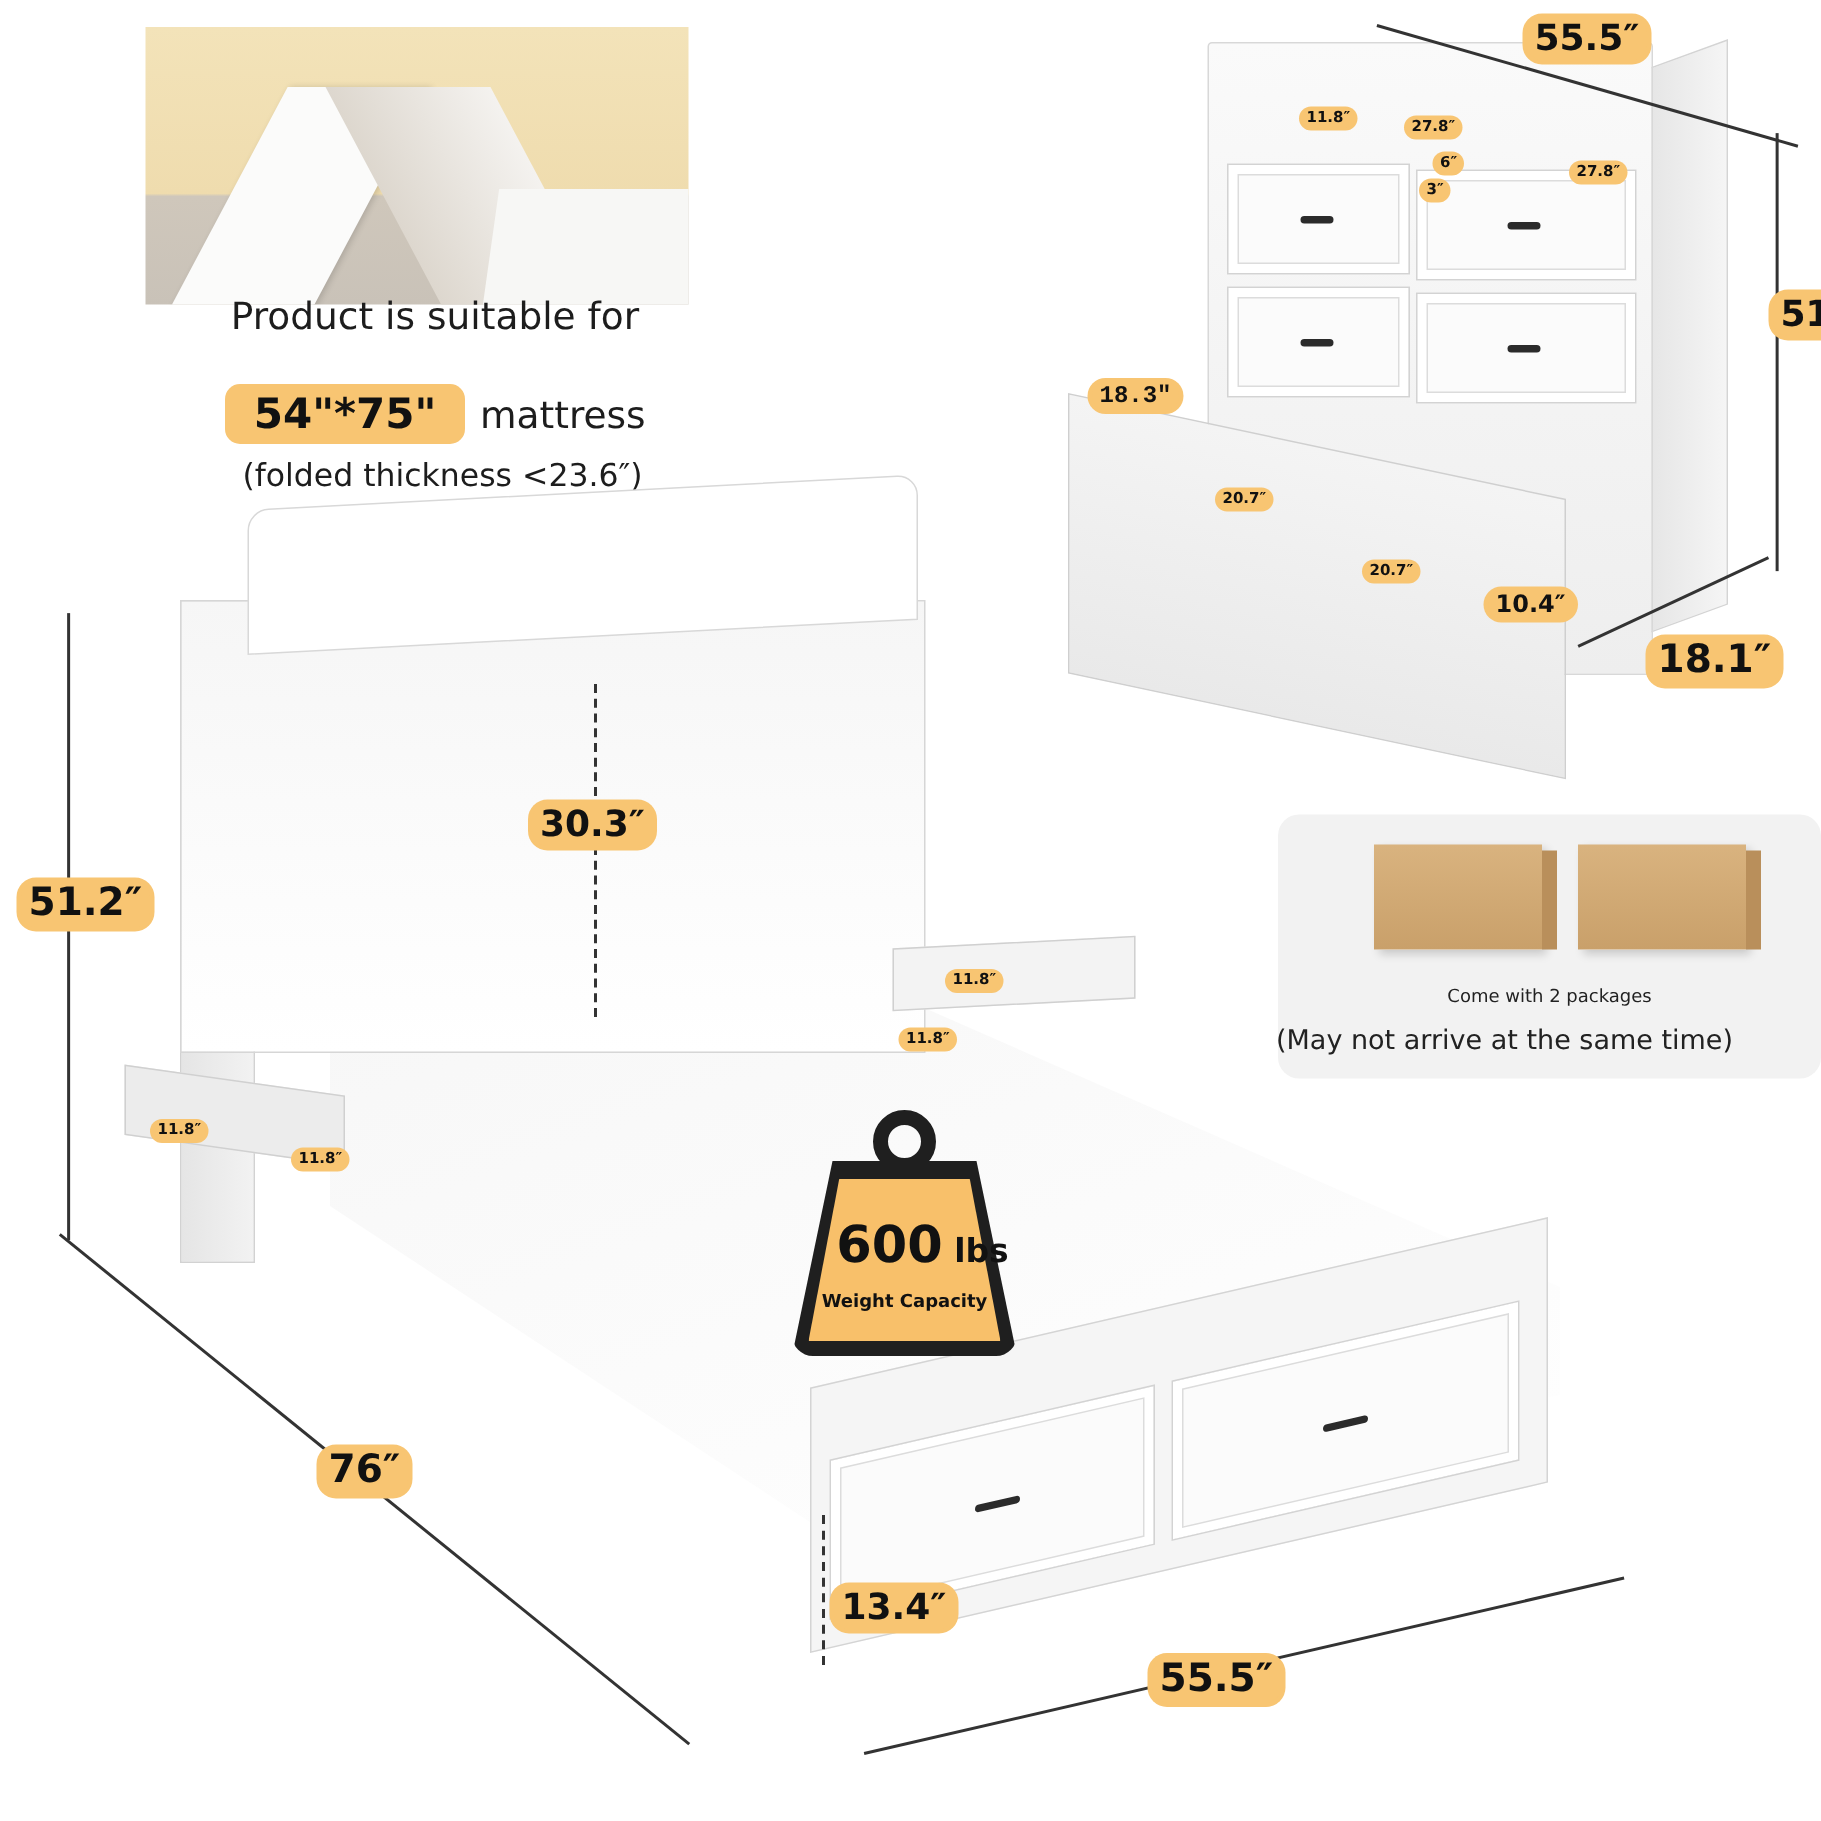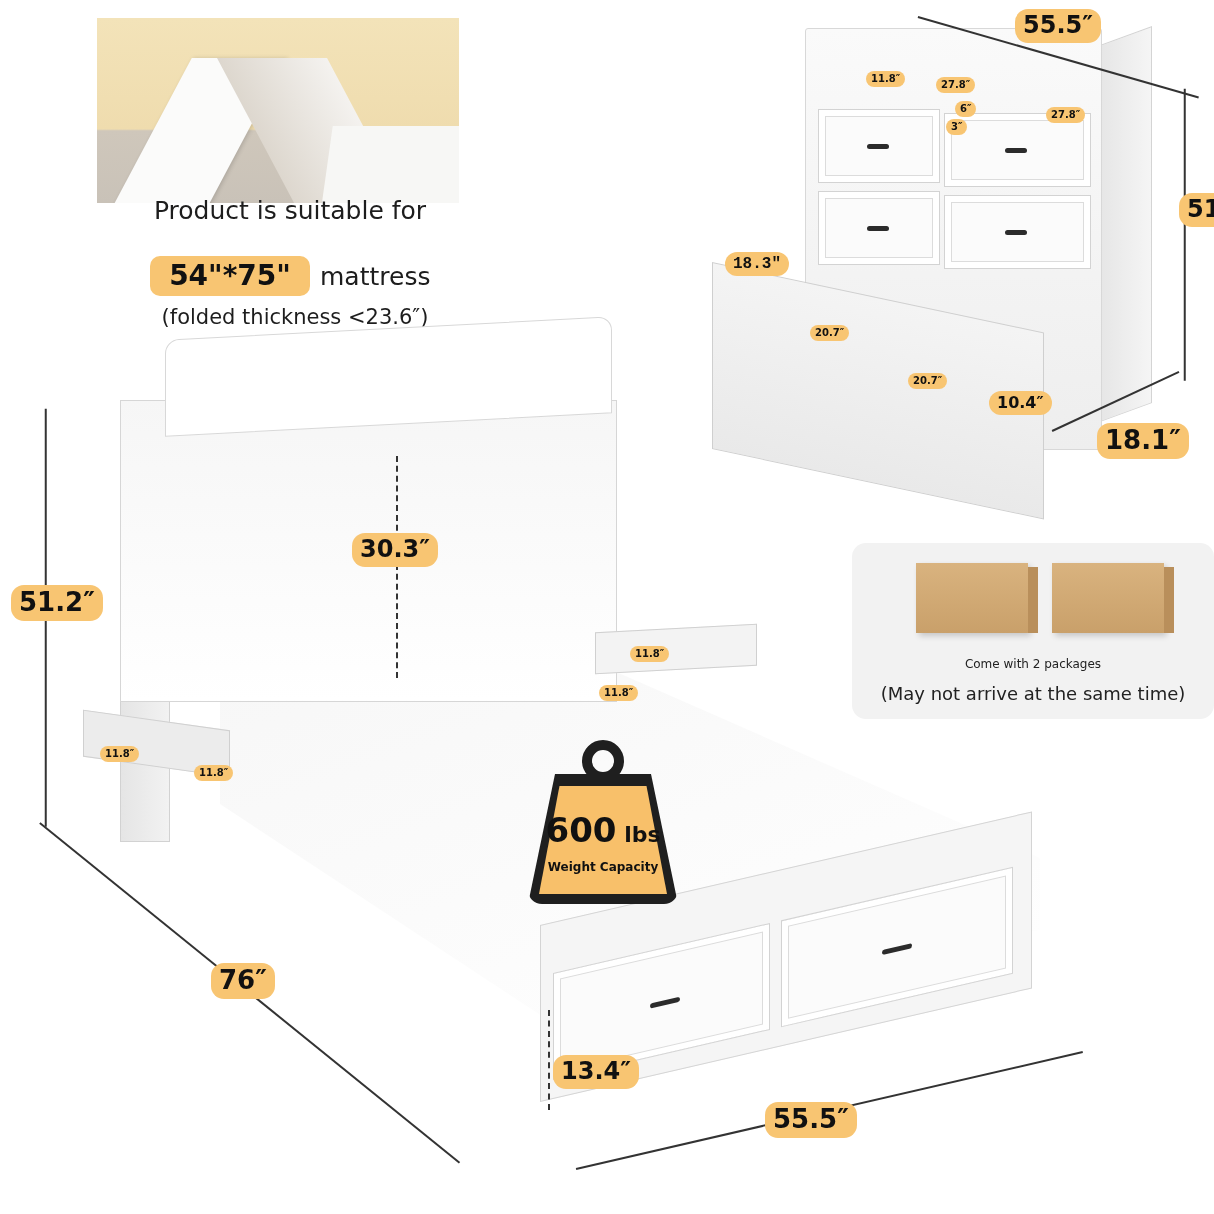--- a/index.html
+++ b/index.html
@@ -29,39 +29,39 @@
   .cab-side { left:1100px; top:45px; width:50px; height:375px; background:linear-gradient(90deg,#e6e6e6,#f5f5f5); border:1px solid #d4d4d4; transform:skewY(-20deg); transform-origin:top left; }
   .drawer { position:absolute; background:#fbfbfb; border:1px solid #d3d3d3; box-shadow:inset 0 0 0 6px #ffffff, inset 0 0 0 7px #dcdcdc; }
   .handle { position:absolute; width:22px; height:5px; background:#2b2b2b; border-radius:3px; }
   .open-drawer { left:712px; top:262px; width:330px; height:185px; background:linear-gradient(180deg,#f4f4f4,#e9e9e9); border:1px solid #cfcfcf; transform:skewY(12deg); transform-origin:top left; }
 
   
   .packages-card { left:852px; top:543px; width:362px; height:176px; background:#f2f2f2; border-radius:14px; }
   .box { position:absolute; top:20px; width:112px; height:70px; background:linear-gradient(180deg,#d9b37f,#c9a06a); box-shadow:3px 3px 6px rgba(0,0,0,.18); }
   .box::after { content:""; position:absolute; right:-10px; top:4px; width:10px; height:66px; background:#b98f5b; }
   .packages-line1 { left:852px; top:657px; width:362px; text-align:center; font-size:12px; color:#222; }
-  .packages-line2 { left:852px; top:683px; width:362px; text-align:center; font-size:18px; color:#222; }
+  .packages-line2 { left:822px; top:683px; width:362px; text-align:center; font-size:18px; color:#222; }
 
   
   .bed-head { left:165px; top:328px; width:445px; height:95px; background:#ffffff; border:1px solid #d8d8d8; border-radius:14px 14px 0 0; transform:skewY(-3deg); }
   .bed-cab { left:120px; top:400px; width:495px; height:300px; background:linear-gradient(180deg,#f6f6f6,#ffffff); border:1px solid #d6d6d6; }
   .bed-side-left { left:120px; top:400px; width:48px; height:440px; background:linear-gradient(90deg,#e5e5e5,#f2f2f2); border:1px solid #d2d2d2; }
   .bed-platform { left:220px; top:660px; width:820px; height:360px; background:linear-gradient(160deg,#f7f7f7,#ffffff); clip-path:polygon(0 10%, 45% 0, 100% 55%, 100% 75%, 40% 100%, 0 40%); }
   .bed-front { left:540px; top:925px; width:490px; height:175px; background:#f5f5f5; border:1px solid #d4d4d4; transform:skewY(-13deg); transform-origin:bottom left; }
   .side-table-left { left:83px; top:720px; width:145px; height:45px; background:#ececec; transform:skewY(8deg); border:1px solid #d0d0d0; }
   .side-table-right { left:595px; top:628px; width:160px; height:40px; background:#f3f3f3; border:1px solid #d0d0d0; transform:skewY(-3deg); }
   .dashed-v { position:absolute; border-left:2px dashed #333; }
   .line { position:absolute; background:#333; height:1.5px; transform-origin:left center; }
 
   
   .weight { left:528px; top:740px; width:150px; height:165px; }
   .weight .ring { position:absolute; left:54px; top:0; width:42px; height:42px; border:10px solid #1f1f1f; border-radius:50%; box-sizing:border-box; }
   .weight .body { position:absolute; left:0; top:34px; width:150px; height:130px; background:#1f1f1f; clip-path:polygon(18% 0, 82% 0, 100% 100%, 0 100%); border-radius:14px; }
   .weight .inner { position:absolute; left:11px; top:46px; width:128px; height:108px; background:#f8c06a; clip-path:polygon(16% 0, 84% 0, 100% 100%, 0 100%); }
-  .weight .value { position:absolute; left:0; top:70px; width:150px; text-align:center; font-weight:bold; font-size:34px; color:#111; }
+  .weight .value { position:absolute; left:12px; top:70px; width:150px; text-align:center; font-weight:bold; font-size:34px; color:#111; }
   .weight .value small { font-size:22px; }
   .weight .caption { position:absolute; left:0; top:120px; width:150px; text-align:center; font-weight:bold; font-size:12px; color:#111; }
 </style>
 </head>
 <body>
 
 <div class="abs mattress-photo">
   <div class="fold1"></div>
     <div class="fold2"></div>
     <div class="flat"></div>

